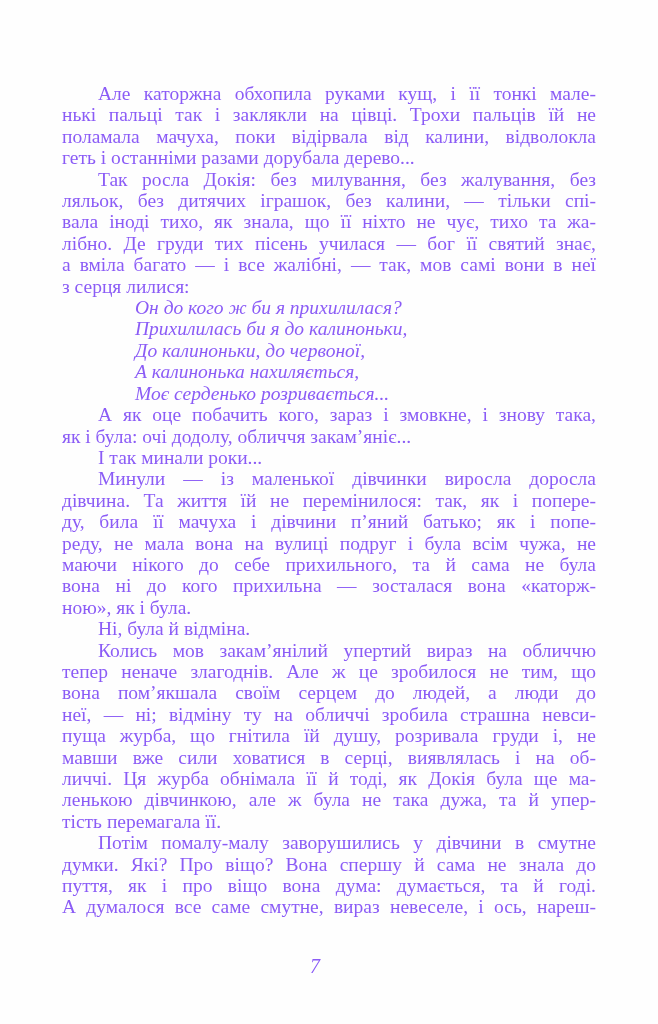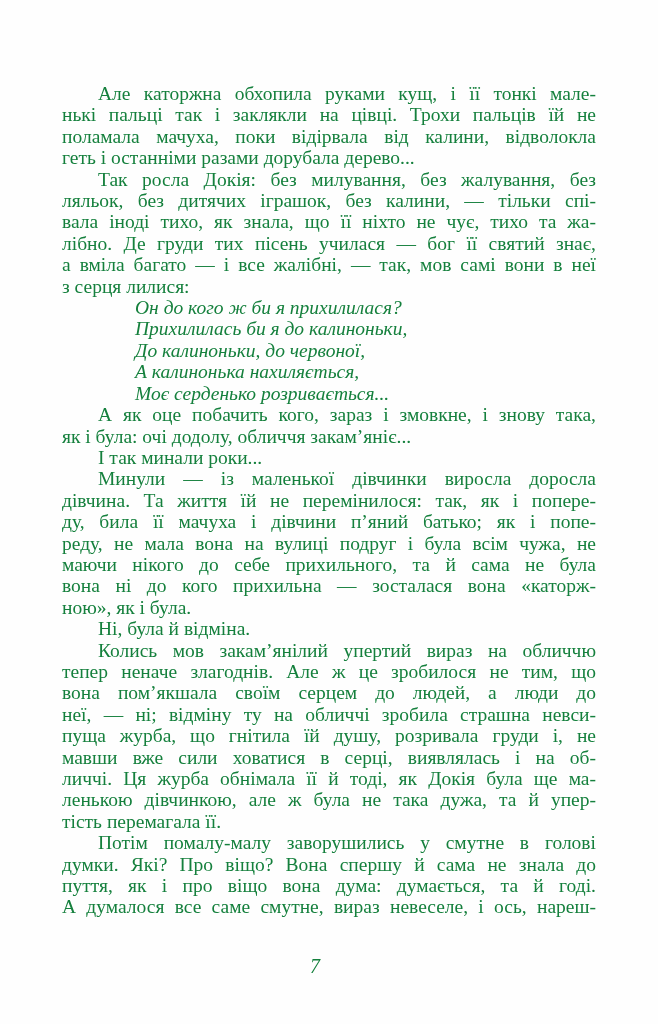--- a/index.html
+++ b/index.html
@@ -5,21 +5,21 @@
   html, body {
     margin: 0;
     padding: 0;
     background: #ffffff;
   }
   .book-page {
     position: relative;
     width: 658px;
     height: 1024px;
     background: #fefefe;
-    color: #15803d;
+    color: #8b5cf6;
     font-family: "Liberation Serif", serif;
     overflow: hidden;
   }
   .text-column {
     position: absolute;
     left: 62px;
     top: 83px;
     width: 534px;
     font-size: 19.5px;
     line-height: 21.4px;
@@ -111,21 +111,21 @@
       <div class="line">вона пом’якшала своїм серцем до людей, а люди до</div>
       <div class="line">неї, — ні; відміну ту на обличчі зробила страшна невси-</div>
       <div class="line">пуща журба, що гнітила їй душу, розривала груди і, не</div>
       <div class="line">мавши вже сили ховатися в серці, виявлялась і на об-</div>
       <div class="line">личчі. Ця журба обнімала її й тоді, як Докія була ще ма-</div>
       <div class="line">ленькою дівчинкою, але ж була не така дужа, та й упер-</div>
       <div class="line noj">тість перемагала її.</div>
     </div>
 
     <div class="para">
-      <div class="line ind">Потім помалу-малу заворушились у смутне в голові</div>
+      <div class="line ind">Потім помалу-малу заворушились у дівчини в смутне</div>
       <div class="line">думки. Які? Про віщо? Вона спершу й сама не знала до</div>
       <div class="line">пуття, як і про віщо вона дума: думається, та й годі.</div>
       <div class="line">А думалося все саме смутне, вираз невеселе, і ось, нареш-</div>
     </div>
 
   </div>
 
   <div class="folio">7</div>
 </div>
 

